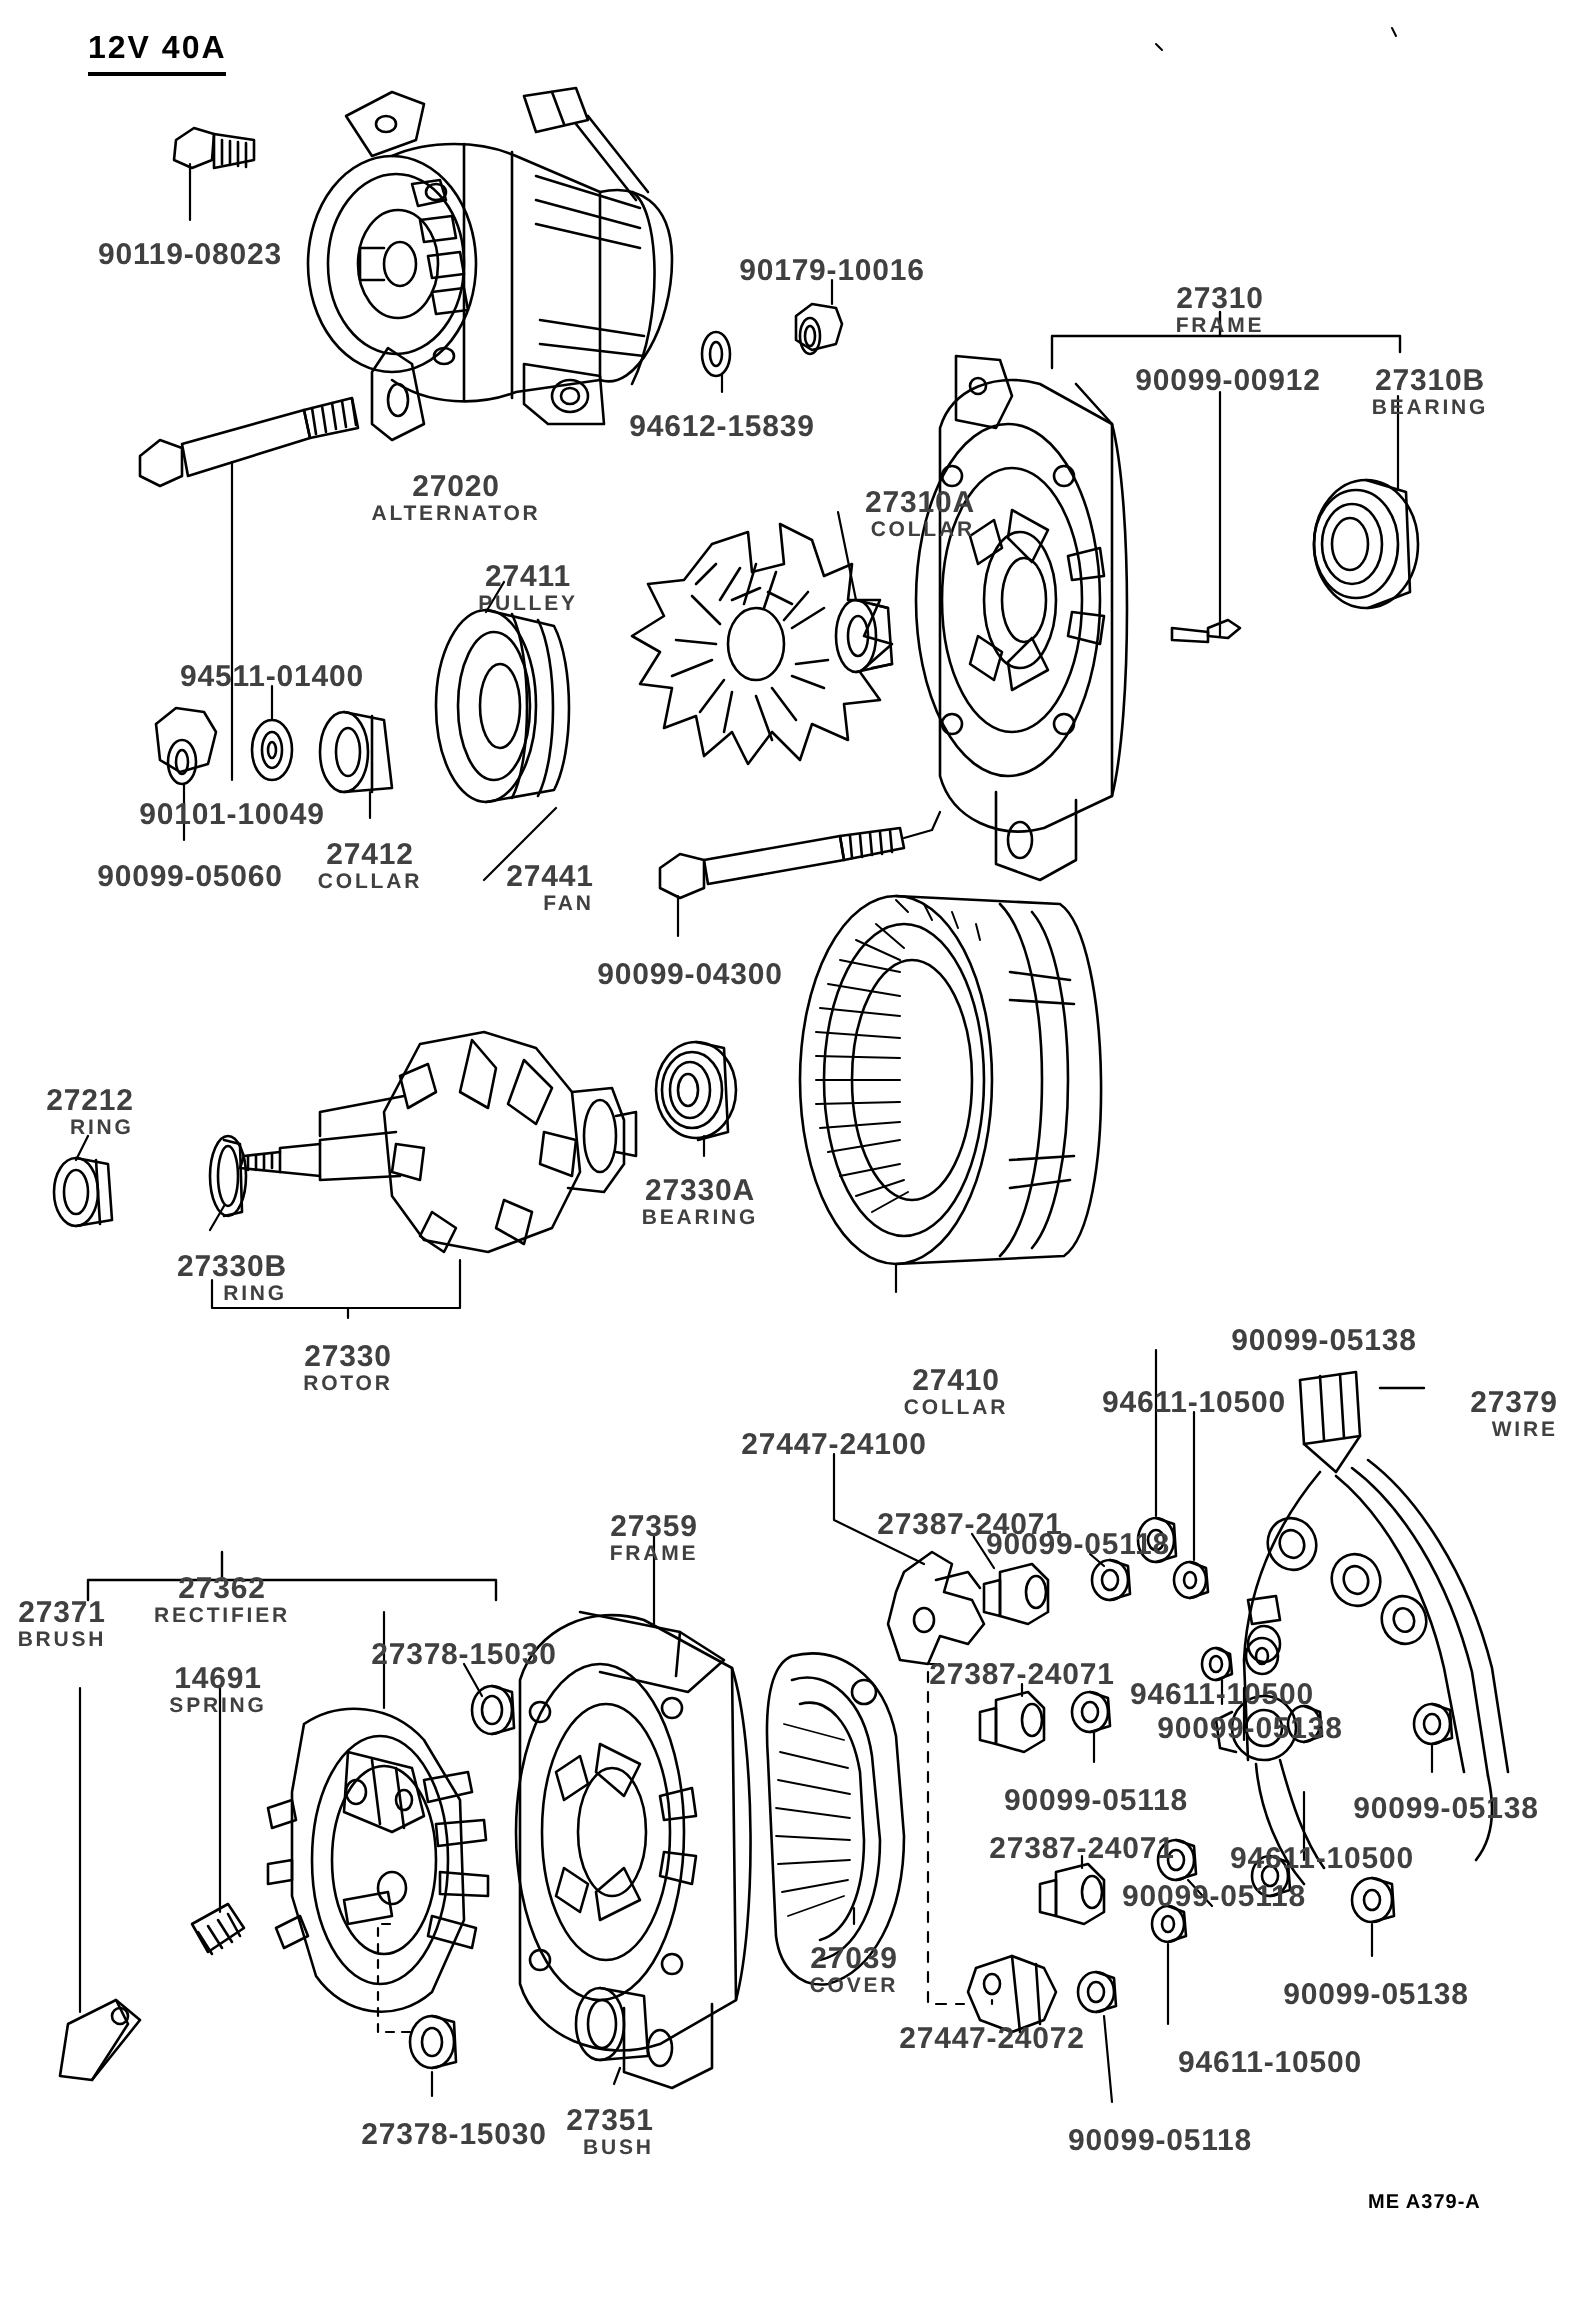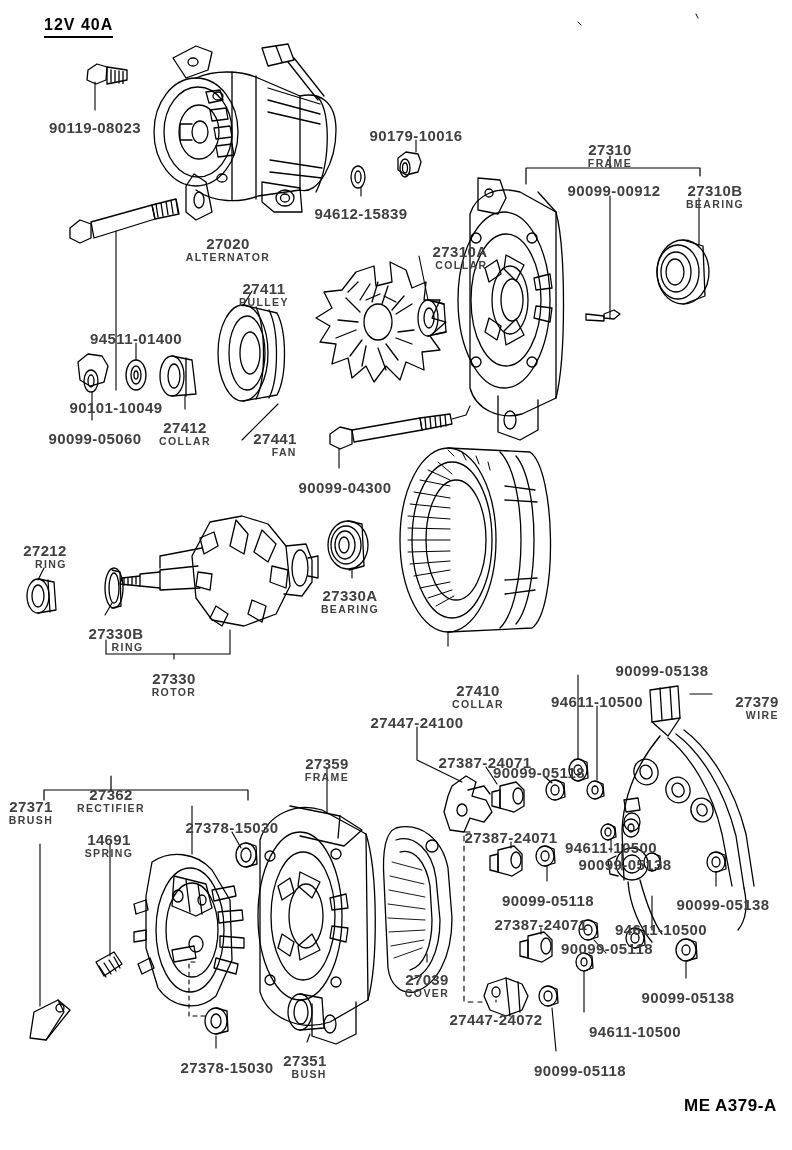--- a/index.html
+++ b/index.html
@@ -10,21 +10,21 @@
     -webkit-font-smoothing:none;
   }
   #sheet{position:absolute;left:0;top:0;width:792px;height:1150px;background:#fff;padding-left:40px;}
   svg.art{position:absolute;left:0;top:0;width:792px;height:1150px;pointer-events:none;}
   .lbl{position:absolute;color:#404040;white-space:nowrap;line-height:1.0;}
   .num{font-size:15px;font-weight:bold;letter-spacing:0.4px;}
   .sub{font-size:10.5px;font-weight:bold;letter-spacing:1.4px;margin-top:1px;text-align:right;}
   .ctr{text-align:center;transform:translateX(-50%);}
   .title{position:absolute;left:44px;top:16px;font-size:16px;font-weight:bold;
          letter-spacing:1px;border-bottom:2.5px solid #000;padding-bottom:2px;}
-  .footer{position:absolute;left:684px;top:1096px;font-size:17px;font-weight:bold;letter-spacing:0.5px;}
+  .footer{position:absolute;left:684px;top:1096px;font-size:10px;font-weight:bold;letter-spacing:0.5px;}
 </style>
 </head>
 <body>
 
 <div id="sheet">
 
   <svg class="art" viewBox="0 0 792 1150">
     <g fill="none" stroke="#000" stroke-width="1.3" stroke-linejoin="round" stroke-linecap="round">
 
       <g>

